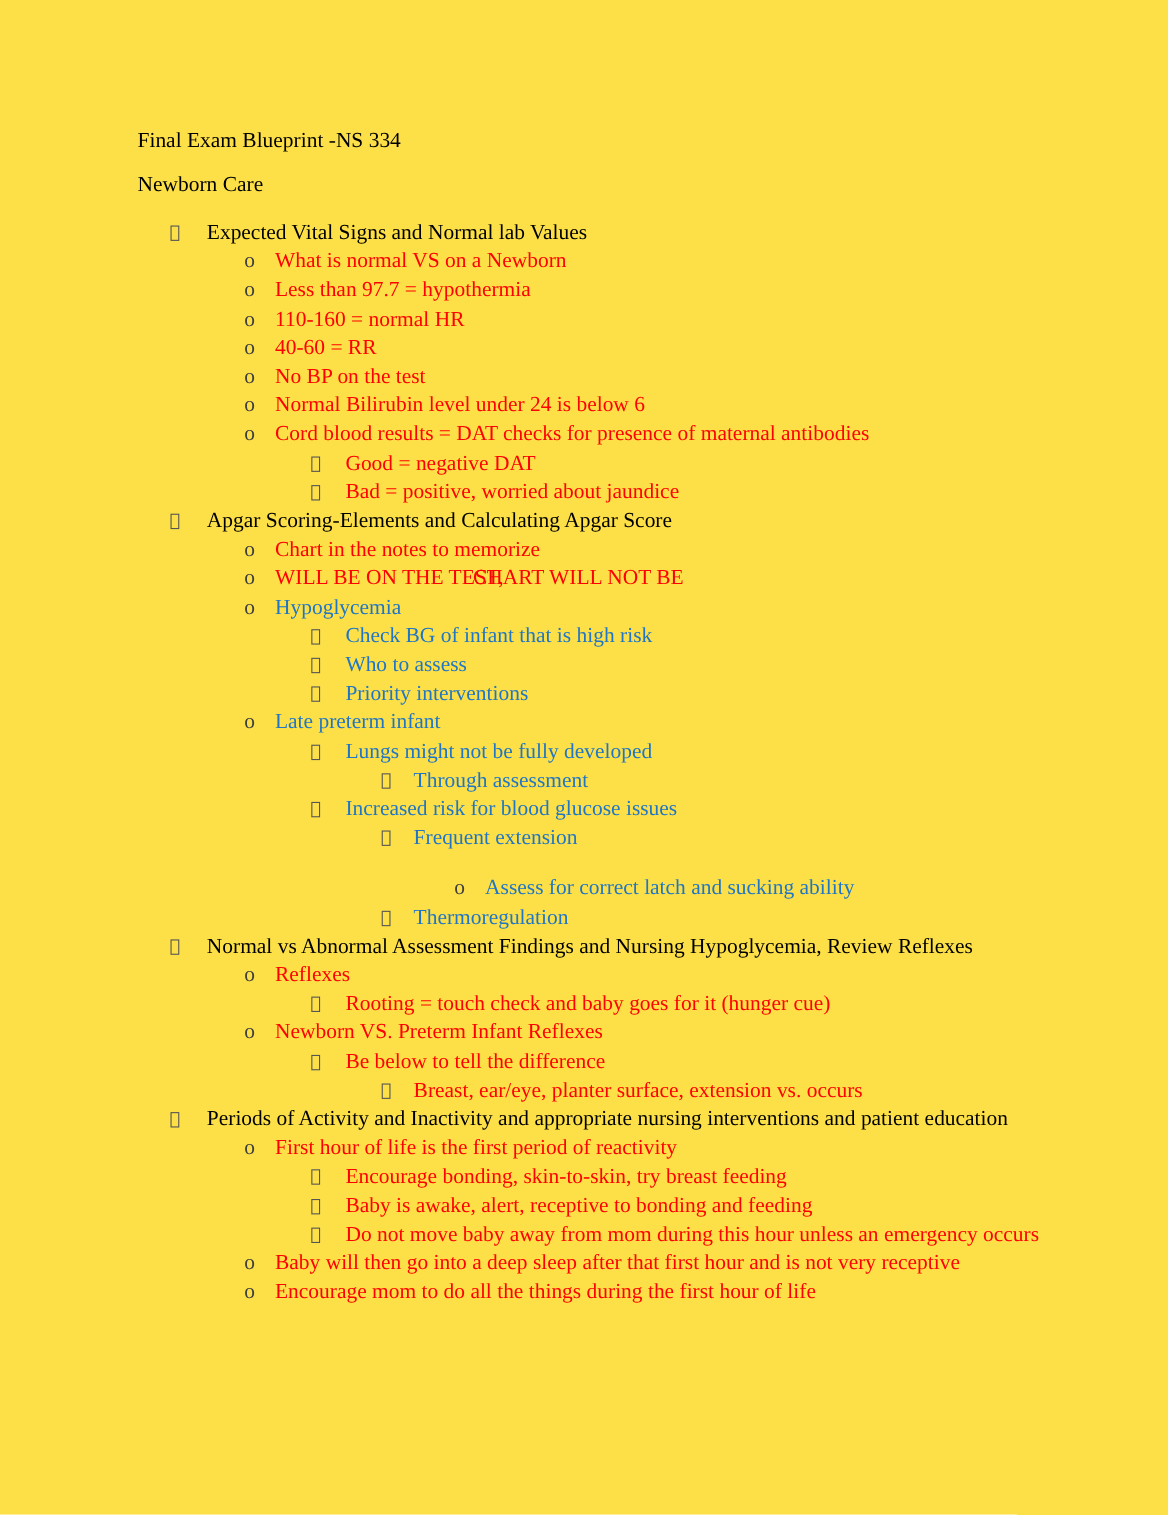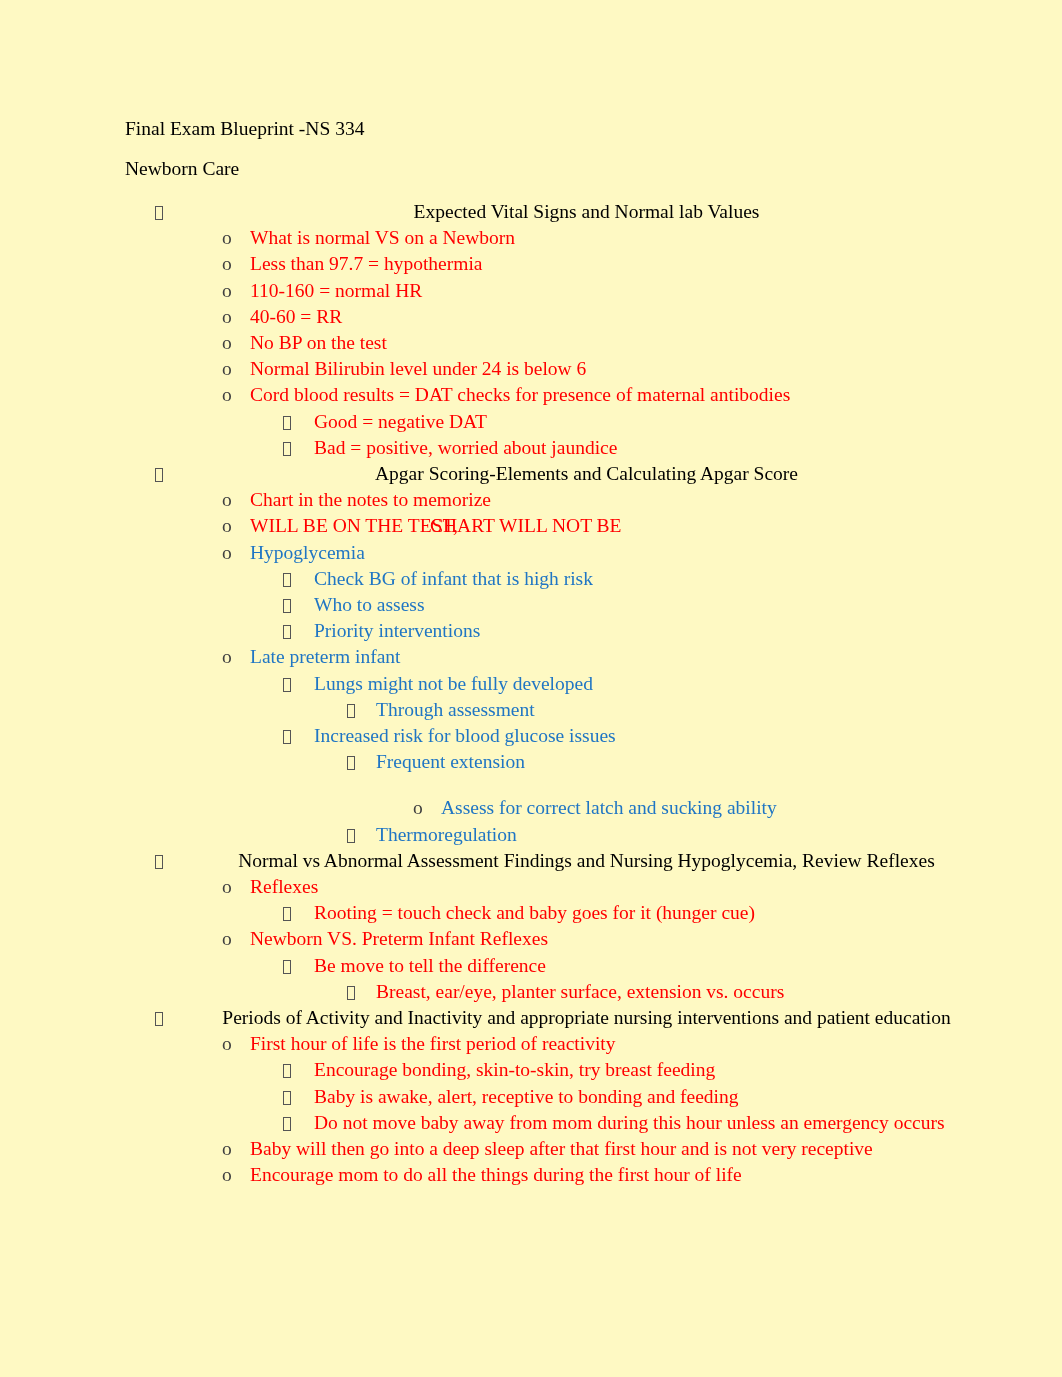--- a/index.html
+++ b/index.html
@@ -9,21 +9,21 @@
     background: #ffffff;
   }
   body {
     font-family: "Liberation Serif", "DejaVu Serif", serif;
     color: #000000;
   }
   .page {
     position: relative;
     width: 1062px;
     height: 1377px;
-    background: #fef9c3;
+    background: #fde047;
     overflow: hidden;
     box-sizing: border-box;
   }
   .doc-body {
     position: absolute;
     left: 125px;
     top: 119px;
     width: 860px;
   }
 
@@ -65,21 +65,21 @@
     background: transparent;
   }
   .olit {
     font-family: "Liberation Serif", "DejaVu Serif", serif;
     color: #000000;
     font-size: 19.5px;
   }
 
   
   .lvl1 > .bul { left: 30px; }
-  .lvl1 > .txt { padding-left: 63px; text-align: center; }
+  .lvl1 > .txt { padding-left: 63px; }
 
   .lvl2 > .bul { left: 97px; }
   .lvl2 > .txt { padding-left: 125px; }
 
   .lvl3 > .bul { left: 158px; }
   .lvl3 > .txt { padding-left: 189px; }
 
   .lvl4 > .bul { left: 222px; }
   .lvl4 > .txt { padding-left: 251px; }
 
@@ -138,21 +138,21 @@
         <div class="li lvl3"><span class="bul"><span class="tofu"></span></span><span class="txt c-blue">Lungs might not be fully developed</span></div>
         <div class="li lvl4"><span class="bul"><span class="tofu"></span></span><span class="txt c-blue">Through assessment</span></div>
         <div class="li lvl3"><span class="bul"><span class="tofu"></span></span><span class="txt c-blue">Increased risk for blood glucose issues</span></div>
         <div class="li lvl4"><span class="bul"><span class="tofu"></span></span><span class="txt c-blue">Frequent extension</span></div>
         <div class="li lvl5"><span class="bul olit">o</span><span class="txt c-blue">Assess for correct latch and sucking ability</span></div>
         <div class="li lvl4"><span class="bul"><span class="tofu"></span></span><span class="txt c-blue">Thermoregulation</span></div>
         <div class="li lvl1"><span class="bul"><span class="tofu"></span></span><span class="txt c-black">Normal vs Abnormal Assessment Findings and Nursing Hypoglycemia, Review Reflexes</span></div>
         <div class="li lvl2"><span class="bul olit">o</span><span class="txt c-red">Reflexes</span></div>
         <div class="li lvl3"><span class="bul"><span class="tofu"></span></span><span class="txt c-red">Rooting = touch check and baby goes for it (hunger cue)</span></div>
         <div class="li lvl2"><span class="bul olit">o</span><span class="txt c-red">Newborn VS. Preterm Infant Reflexes</span></div>
-        <div class="li lvl3"><span class="bul"><span class="tofu"></span></span><span class="txt c-red">Be move to tell the difference</span></div>
+        <div class="li lvl3"><span class="bul"><span class="tofu"></span></span><span class="txt c-red">Be below to tell the difference</span></div>
         <div class="li lvl4"><span class="bul"><span class="tofu"></span></span><span class="txt c-red">Breast, ear/eye, planter surface, extension vs. occurs</span></div>
         <div class="li lvl1"><span class="bul"><span class="tofu"></span></span><span class="txt c-black">Periods of Activity and Inactivity and appropriate nursing interventions and patient education</span></div>
         <div class="li lvl2"><span class="bul olit">o</span><span class="txt c-red">First hour of life is the first period of reactivity</span></div>
         <div class="li lvl3"><span class="bul"><span class="tofu"></span></span><span class="txt c-red">Encourage bonding, skin-to-skin, try breast feeding</span></div>
         <div class="li lvl3"><span class="bul"><span class="tofu"></span></span><span class="txt c-red">Baby is awake, alert, receptive to bonding and feeding</span></div>
         <div class="li lvl3"><span class="bul"><span class="tofu"></span></span><span class="txt c-red">Do not move baby away from mom during this hour unless an emergency occurs</span></div>
         <div class="li lvl2"><span class="bul olit">o</span><span class="txt c-red">Baby will then go into a deep sleep after that first hour and is not very receptive</span></div>
         <div class="li lvl2"><span class="bul olit">o</span><span class="txt c-red">Encourage mom to do all the things during the first hour of life</span></div>
       </div>
 

